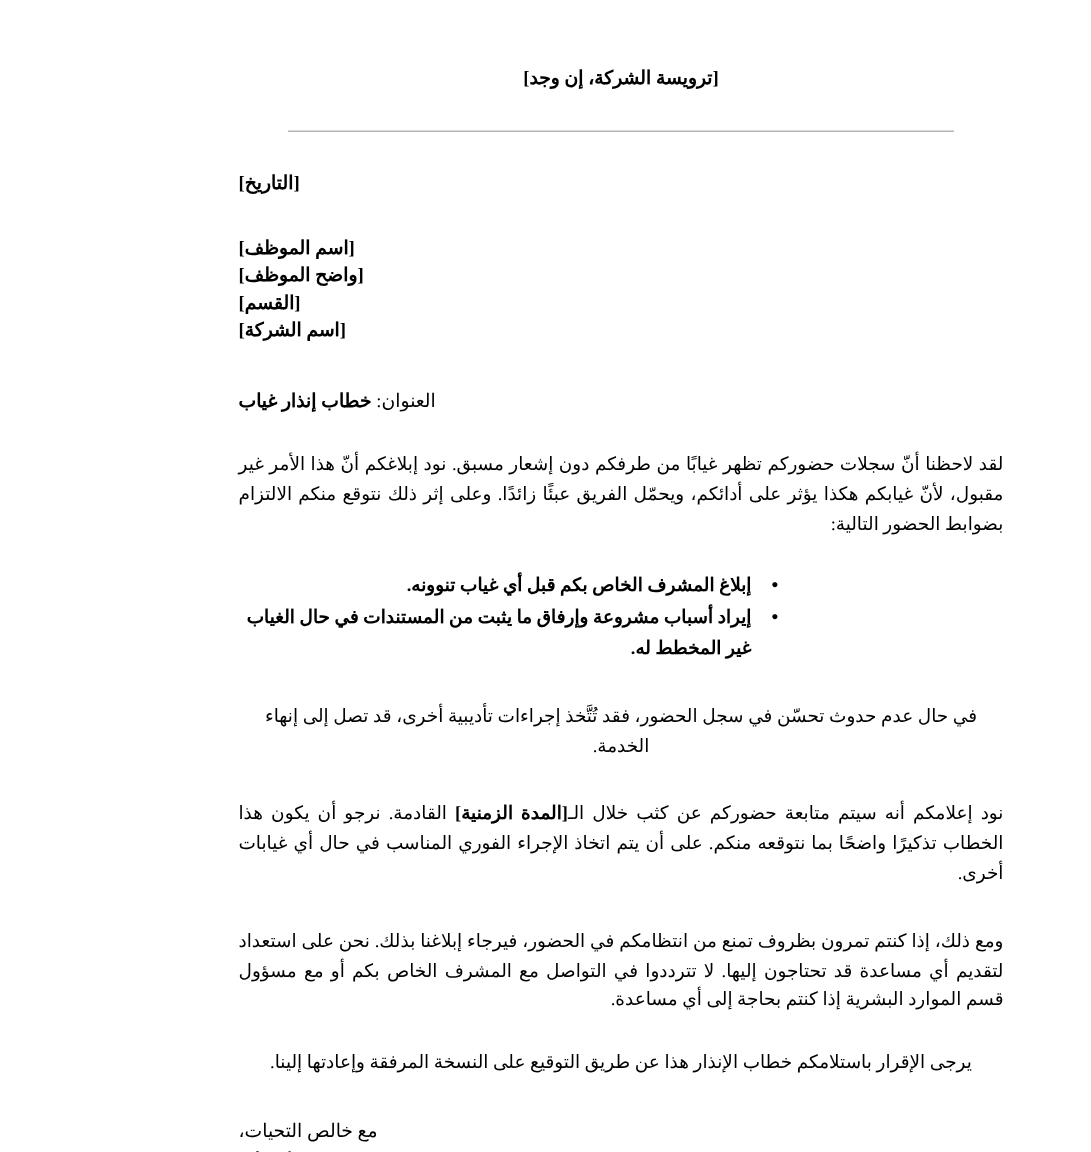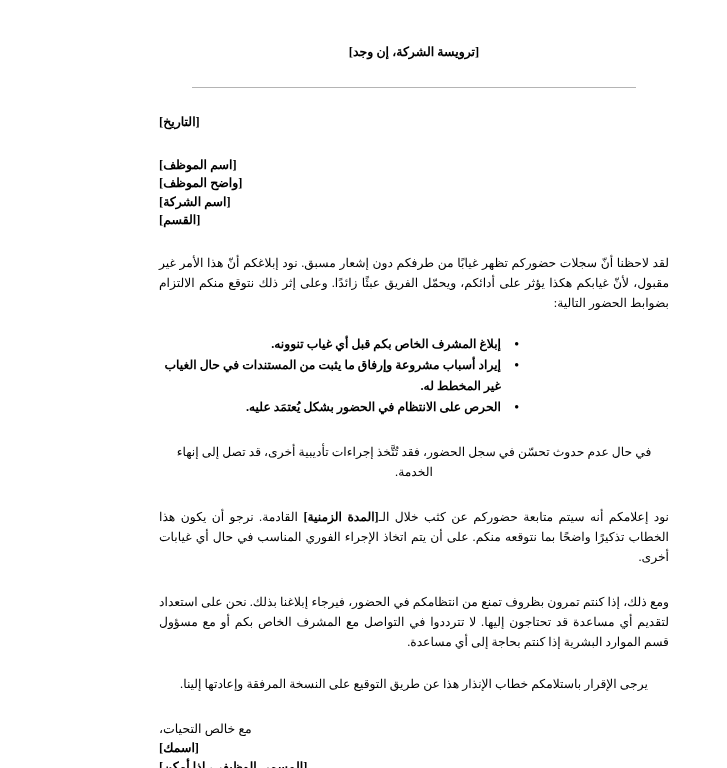--- a/index.html
+++ b/index.html
@@ -117,34 +117,37 @@
 
     <div class="letterhead">[ترويسة الشركة، إن وجد]</div>
 
     <hr class="rule">
 
     <div class="date-line">[التاريخ]</div>
 
     <div class="recipient">
       <div>[اسم الموظف]</div>
       <div>[واضح الموظف]</div>
+      <div>[القسم]</div>
       <div>[اسم الشركة]</div>
-      <div>[القسم]</div>
     </div>
 
+    <div class="subject">
+      <span>العنوان:</span>
+      <span class="subject-value">خطاب إنذار غياب</span>
+    </div>
 
 
     <div class="par-block">
       <p class="body-par">لقد لاحظنا أنّ سجلات حضوركم تظهر غيابًا من طرفكم دون إشعار مسبق. نود إبلاغكم أنّ هذا الأمر غير مقبول، لأنّ غيابكم هكذا يؤثر على أدائكم، ويحمّل الفريق عبئًا زائدًا. وعلى إثر ذلك نتوقع منكم الالتزام بضوابط الحضور التالية:</p>
     </div>
 
     <ul class="rules">
       <li>إبلاغ المشرف الخاص بكم قبل أي غياب تنوونه.</li>
       <li>إيراد أسباب مشروعة وإرفاق ما يثبت من المستندات في حال الغياب غير المخطط له.</li>
-      <li>الحرص على الانتظام في الحضور بشكل يُعتمَد عليه.</li>
     </ul>
 
     <div class="par-block">
       <p class="body-par" style="text-align:center;">في حال عدم حدوث تحسّن في سجل الحضور، فقد تُتَّخذ إجراءات تأديبية أخرى، قد تصل إلى إنهاء الخدمة.</p>
     </div>
 
     <div class="par-block">
       <p class="body-par"><span>نود إعلامكم أنه سيتم متابعة حضوركم عن كثب خلال الـ</span><span class="bold">[المدة الزمنية]</span><span> القادمة. نرجو أن يكون هذا الخطاب تذكيرًا واضحًا بما نتوقعه منكم. على أن يتم اتخاذ الإجراء الفوري المناسب في حال أي غيابات أخرى.</span></p>
     </div>
 

